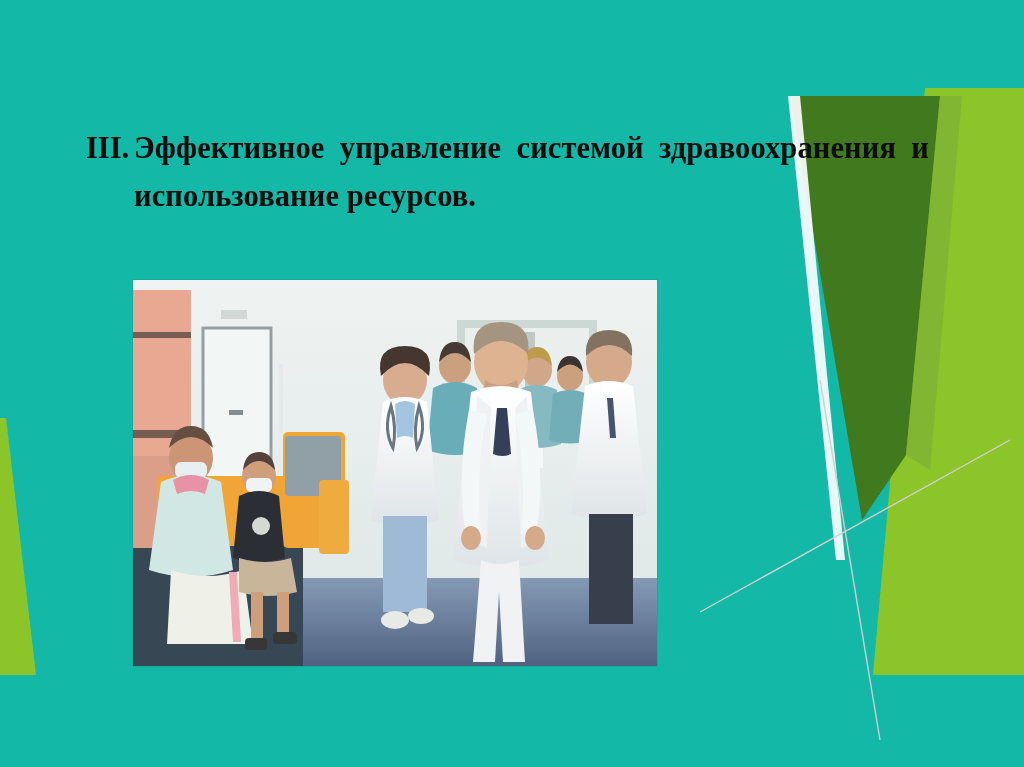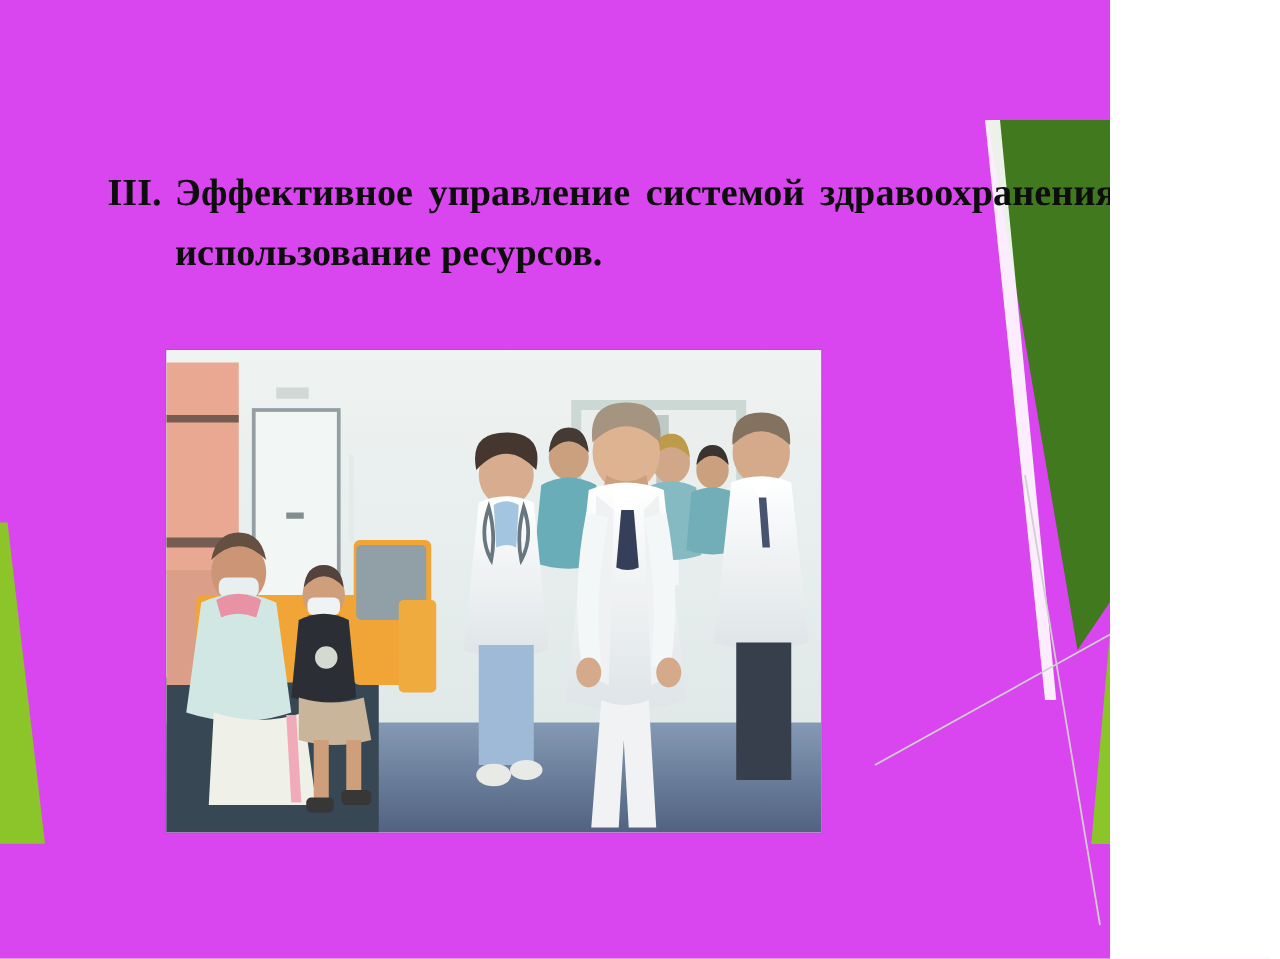--- a/index.html
+++ b/index.html
@@ -6,44 +6,44 @@
   html, body {
     margin: 0;
     padding: 0;
     background: #ffffff;
   }
   body {
     font-family: "Liberation Serif", serif;
   }
   .slide {
     position: relative;
-    width: 888px;
+    width: 1024px;
     height: 767px;
-    background: #d946ef;
+    background: #14b8a6;
     overflow: hidden;
   }
 
   
   .deco-layer {
     position: absolute;
     inset: 0;
     width: 1024px;
     height: 767px;
     pointer-events: none;
   }
 
   
   .title-block {
     position: absolute;
     left: 86px;
     top: 122px;
     width: 845px;
   }
   .title-text {
-    margin: 8px;
+    margin: 2px;
     font-family: "Liberation Serif", serif;
     font-weight: bold;
     font-size: 30.5px;
     line-height: 48px;
     color: #0d0d0d;
     text-align: justify;
     text-align-last: left;
     text-indent: 0;
     letter-spacing: 0.1px;
     word-spacing: 0px;

